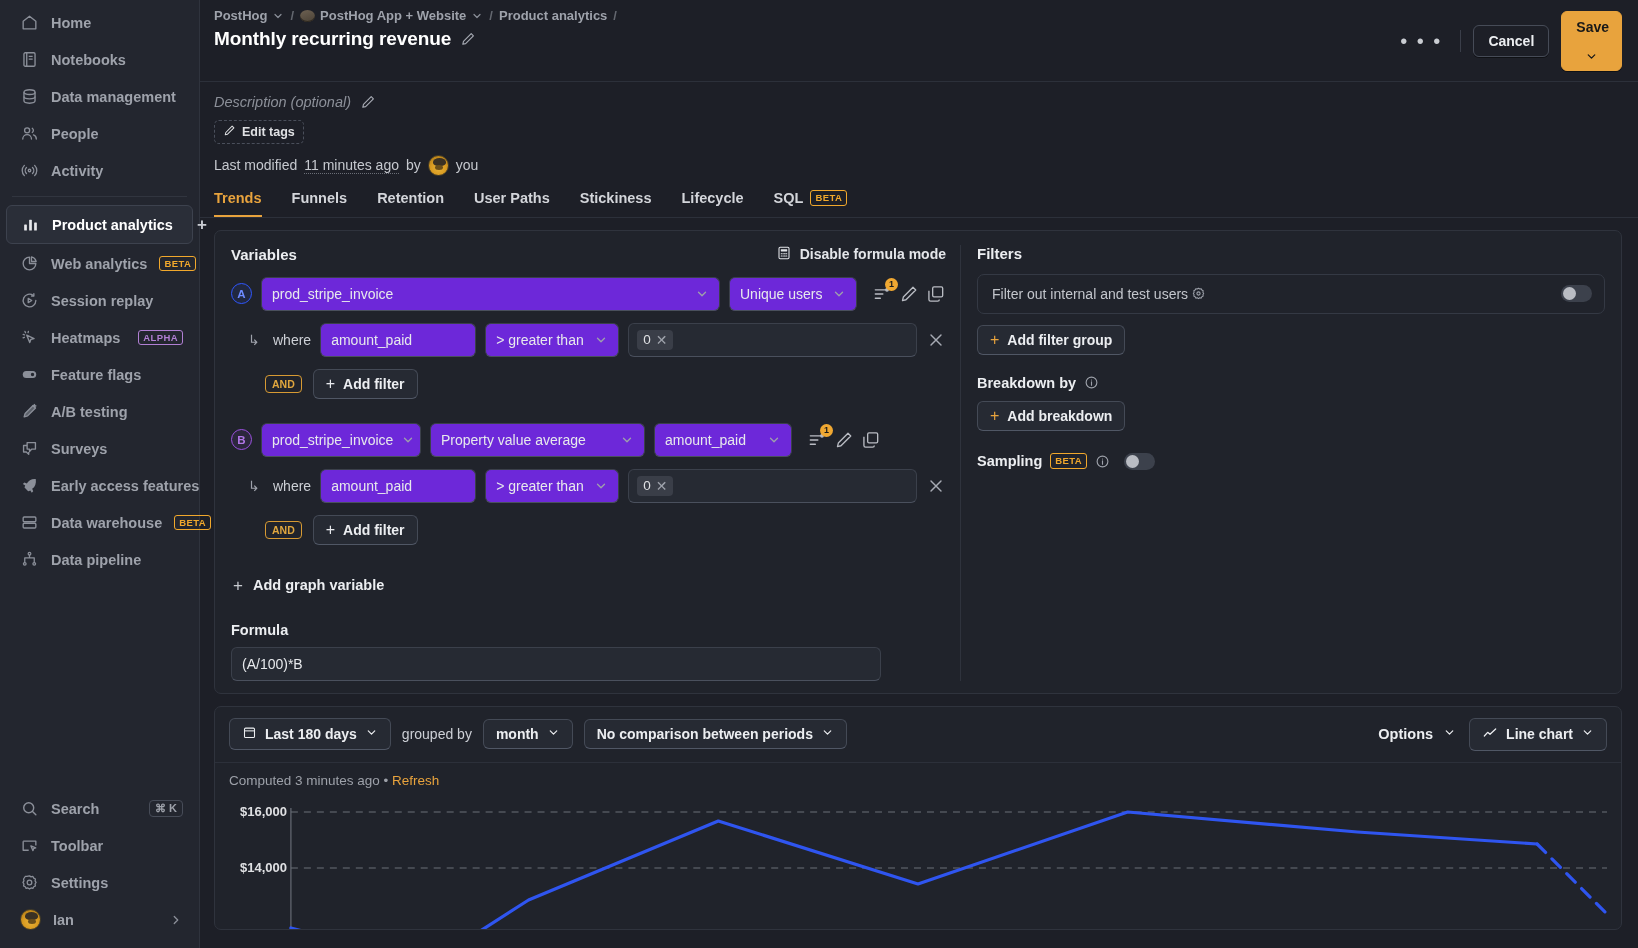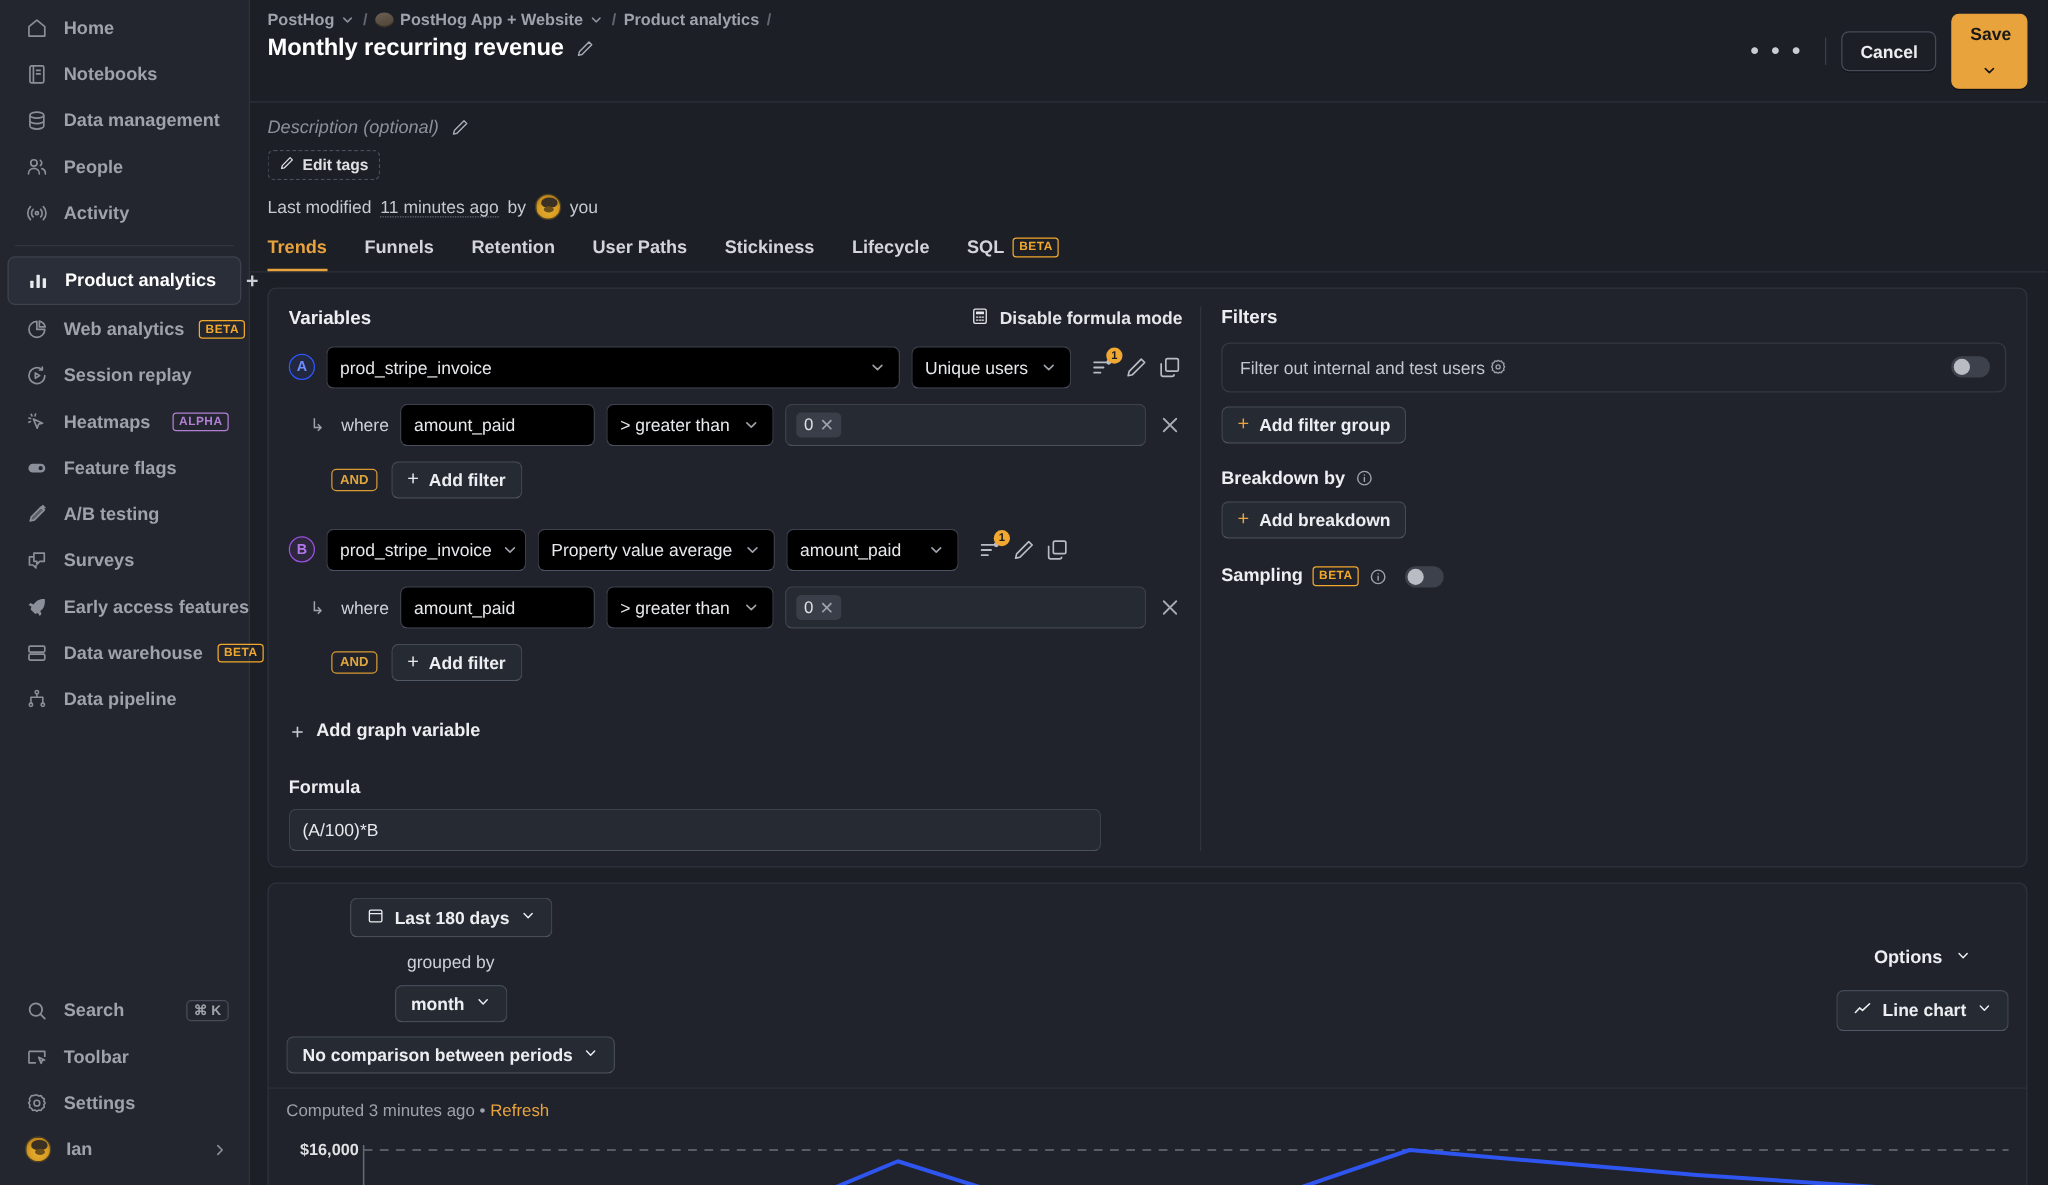--- a/index.html
+++ b/index.html
@@ -145,21 +145,21 @@
   .badge-letter {
     width:21px;height:21px;border-radius:50%;flex:none;
     display:flex;align-items:center;justify-content:center;
     font-size:11.5px;font-weight:700;
   }
   .badge-A { border:1.5px solid #2f57ff; color:#6e8bff; background:rgba(47,87,255,.10); }
   .badge-B { border:1.5px solid #9b51e0; color:#b277e8; background:rgba(155,81,224,.10); }
 
   .sel-box {
     display:flex; align-items:center; justify-content:space-between; gap:8px;
-    background:#000000; border:1px solid #3b404b; border-bottom-color:#4a505d;
+    background:#6d28d9; border:1px solid #3b404b; border-bottom-color:#4a505d;
     border-radius:6px; height:34px; padding:0 10px;
     font-size:14px; color:#e7e9ec; cursor:pointer; white-space:nowrap;
   }
   .sel-box .cvd { width:14px;height:14px;color:#9ea2ab;flex:none; }
   .icon-btn { width:20px;height:20px;color:#b9bcc3;cursor:pointer;flex:none;position:relative; }
   .icon-btn svg{width:20px;height:20px;display:block;}
   .badge-count {
     position:absolute; top:-6px; right:-6px;
     background:#f0a832; color:#1b1b1b; font-size:9px; font-weight:700;
     width:13px;height:13px;border-radius:50%;
@@ -219,21 +219,21 @@
     content:""; position:absolute; left:2px; top:2px; width:13px;height:13px;border-radius:50%;
     background:#b9bcc3;
   }
   .rgrp-title { font-size:14.5px; font-weight:700; color:#eceef1; display:flex; align-items:center; gap:8px; margin:20px 0 10px 0; }
   .info-i { width:15px;height:15px;color:#9ea2ab;flex:none; }
   .info-i svg{width:15px;height:15px;display:block;}
 
   
   .bottom-card { margin-top:12px; border:1px solid #2f333d; border-radius:7px; background:#20232b; }
   .ctrl-row { display:flex; align-items:center; justify-content:space-between; padding:11px 14px; border-bottom:1px solid #2c303a; }
-  .ctrl-left { display:flex; align-items:center; gap:11px;flex-direction:column; }
+  .ctrl-left { display:flex; align-items:center; gap:11px; }
   .gb { color:#cdd0d6; font-size:14px; }
   .computed { padding:10px 14px 6px 14px; font-size:13.5px; color:#9da1a9; }
   .computed .refresh { color:#e8a33d; cursor:pointer; }
   .chart-wrap { padding:0 14px 0 14px; height:135px; position:relative; }
   .chart-wrap svg { display:block; width:100%; height:135px; }
   .ytick { font-size:13px; fill:#dfe0e3; font-family:"Liberation Sans", sans-serif; font-weight:600; }
 </style>
 </head>
 <body>
 
@@ -643,21 +643,21 @@
           
           <div class="series" style="margin-top:24px;">
             <div class="srow">
               <span class="badge-letter badge-B">B</span>
               <div class="sel-box" style="width:160px;">
                 <span>prod_stripe_invoice</span>
                 <span class="cvd"><svg viewBox="0 0 24 24" fill="none" stroke="currentColor" stroke-width="2.2" stroke-linecap="round" stroke-linejoin="round">
                       <path d="M6 9l6 6 6-6"></path>
                     </svg></span>
               </div>
-              <div class="sel-box" style="width:190px;">
+              <div class="sel-box" style="width:215px;">
                 <span>Property value average</span>
                 <span class="cvd"><svg viewBox="0 0 24 24" fill="none" stroke="currentColor" stroke-width="2.2" stroke-linecap="round" stroke-linejoin="round">
                       <path d="M6 9l6 6 6-6"></path>
                     </svg></span>
               </div>
               <div class="sel-box" style="width:138px;">
                 <span>amount_paid</span>
                 <span class="cvd"><svg viewBox="0 0 24 24" fill="none" stroke="currentColor" stroke-width="2.2" stroke-linecap="round" stroke-linejoin="round">
                       <path d="M6 9l6 6 6-6"></path>
                     </svg></span>

